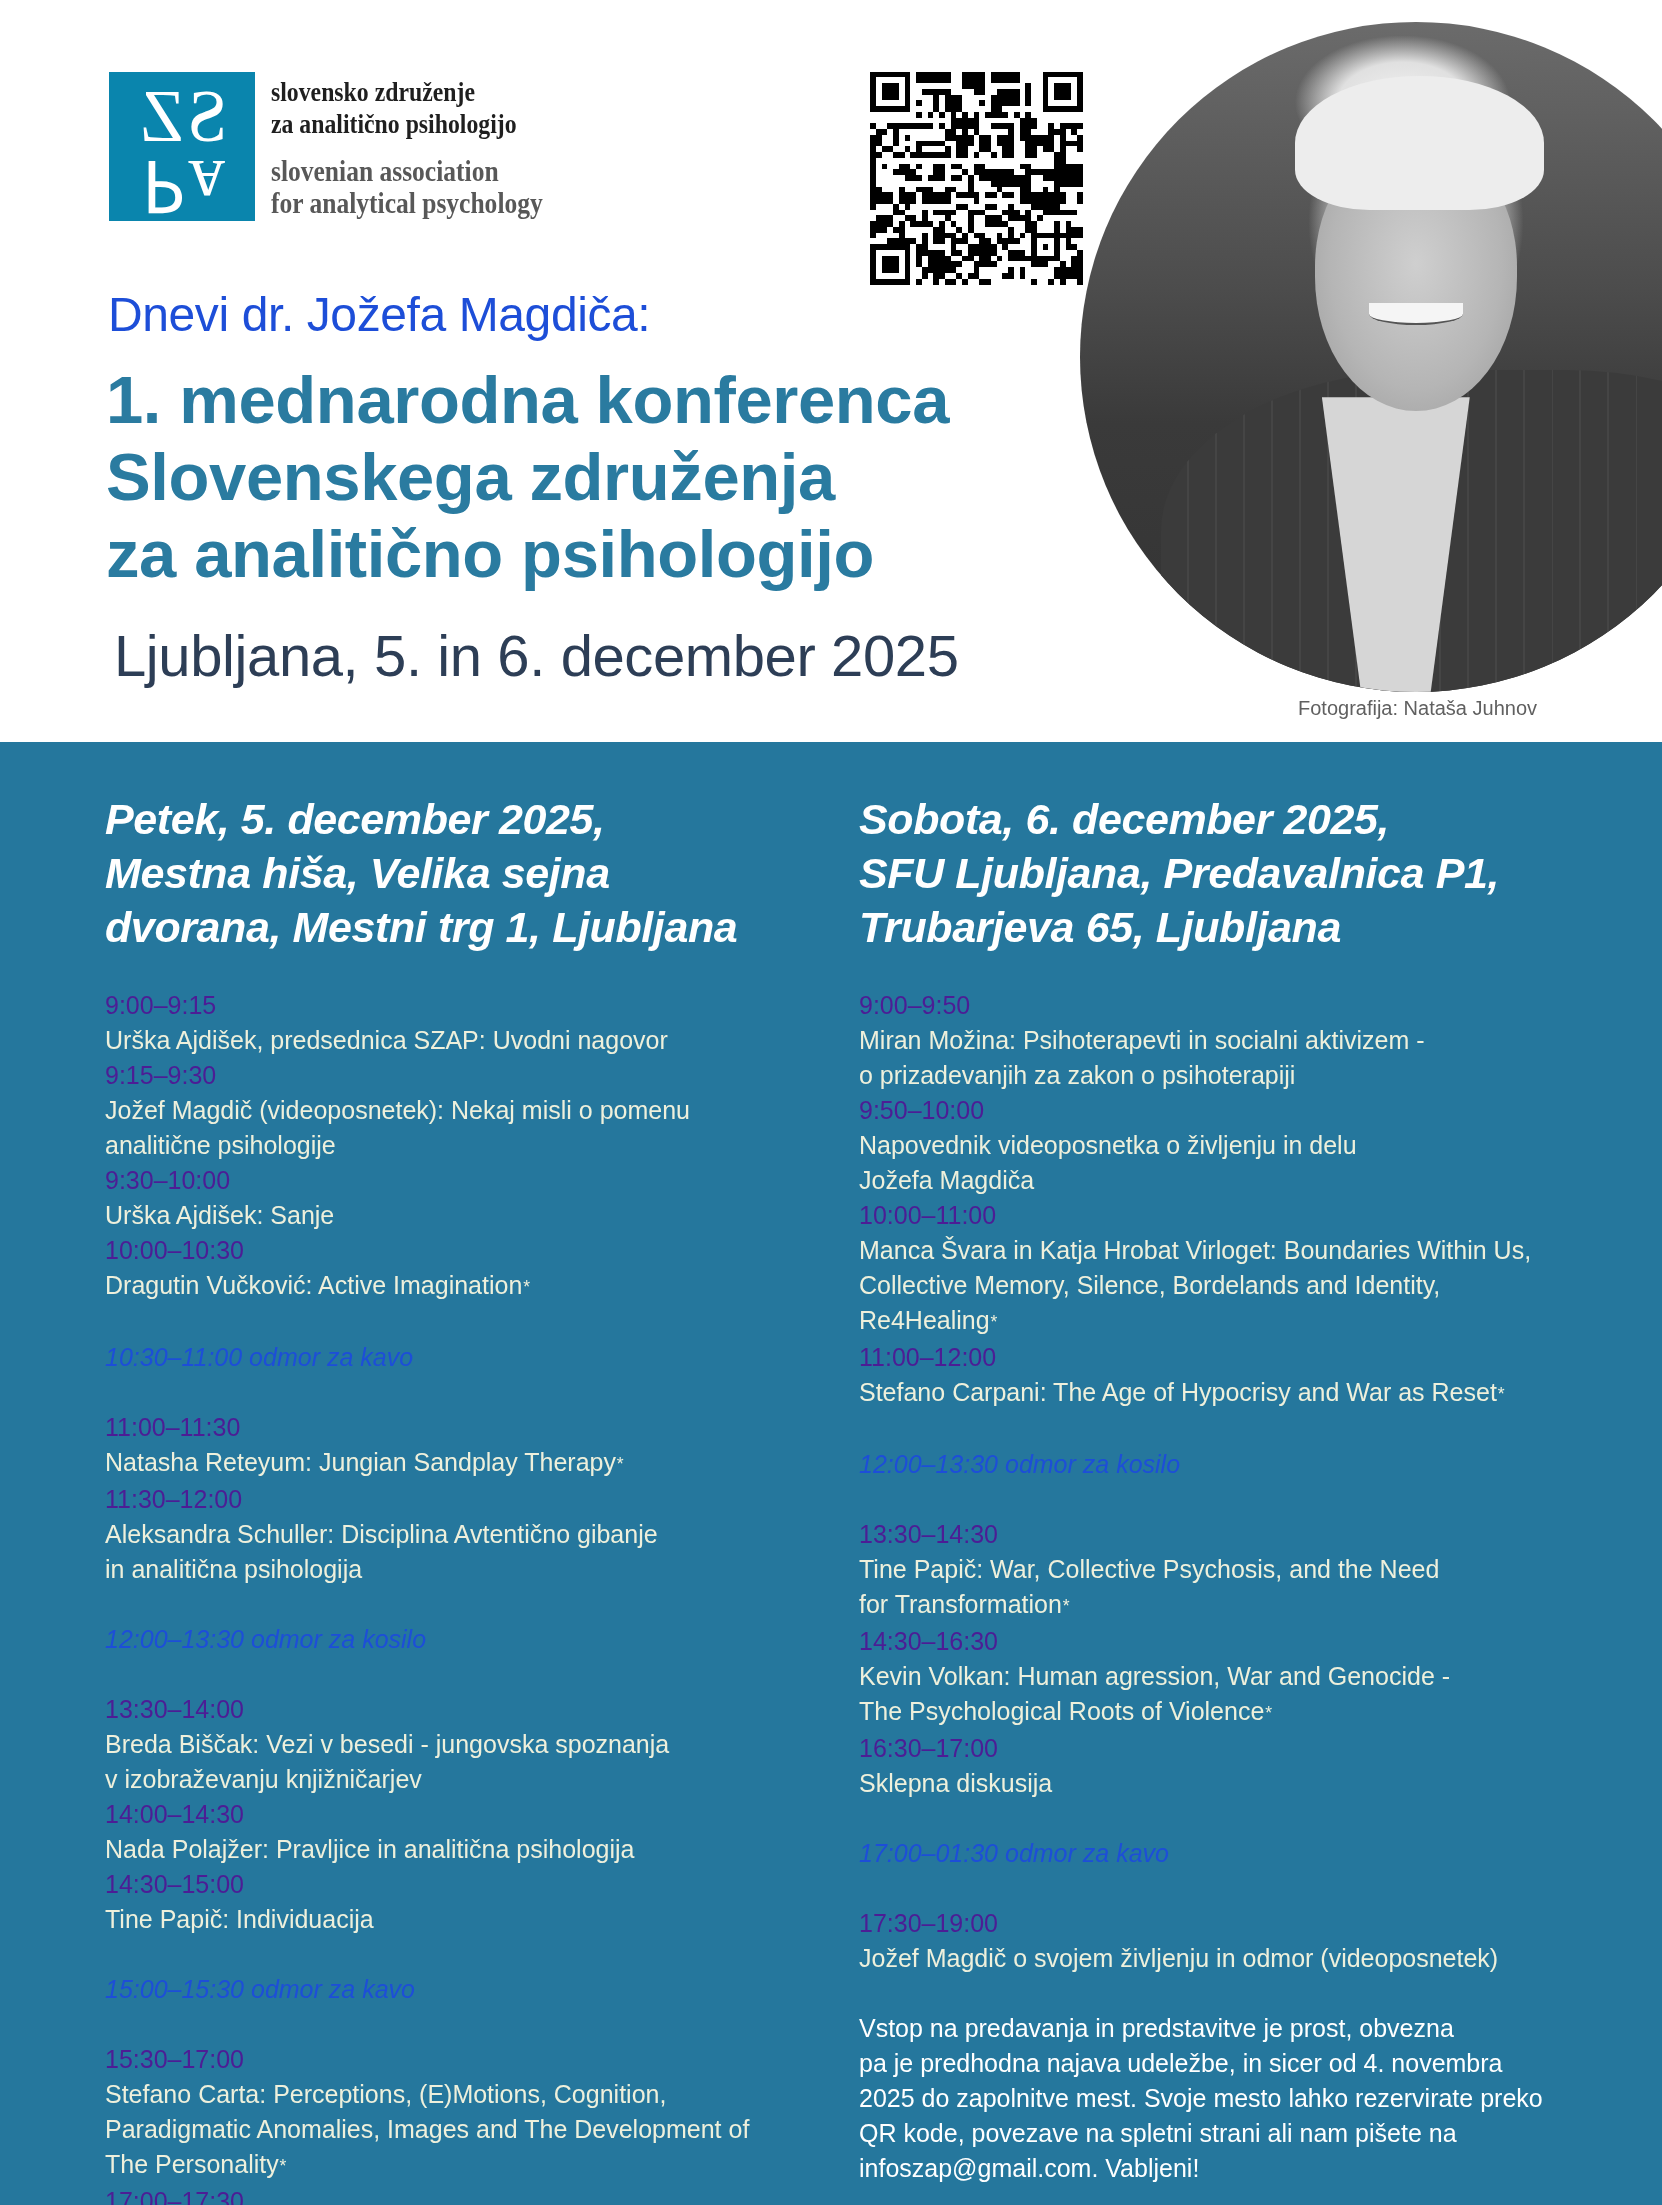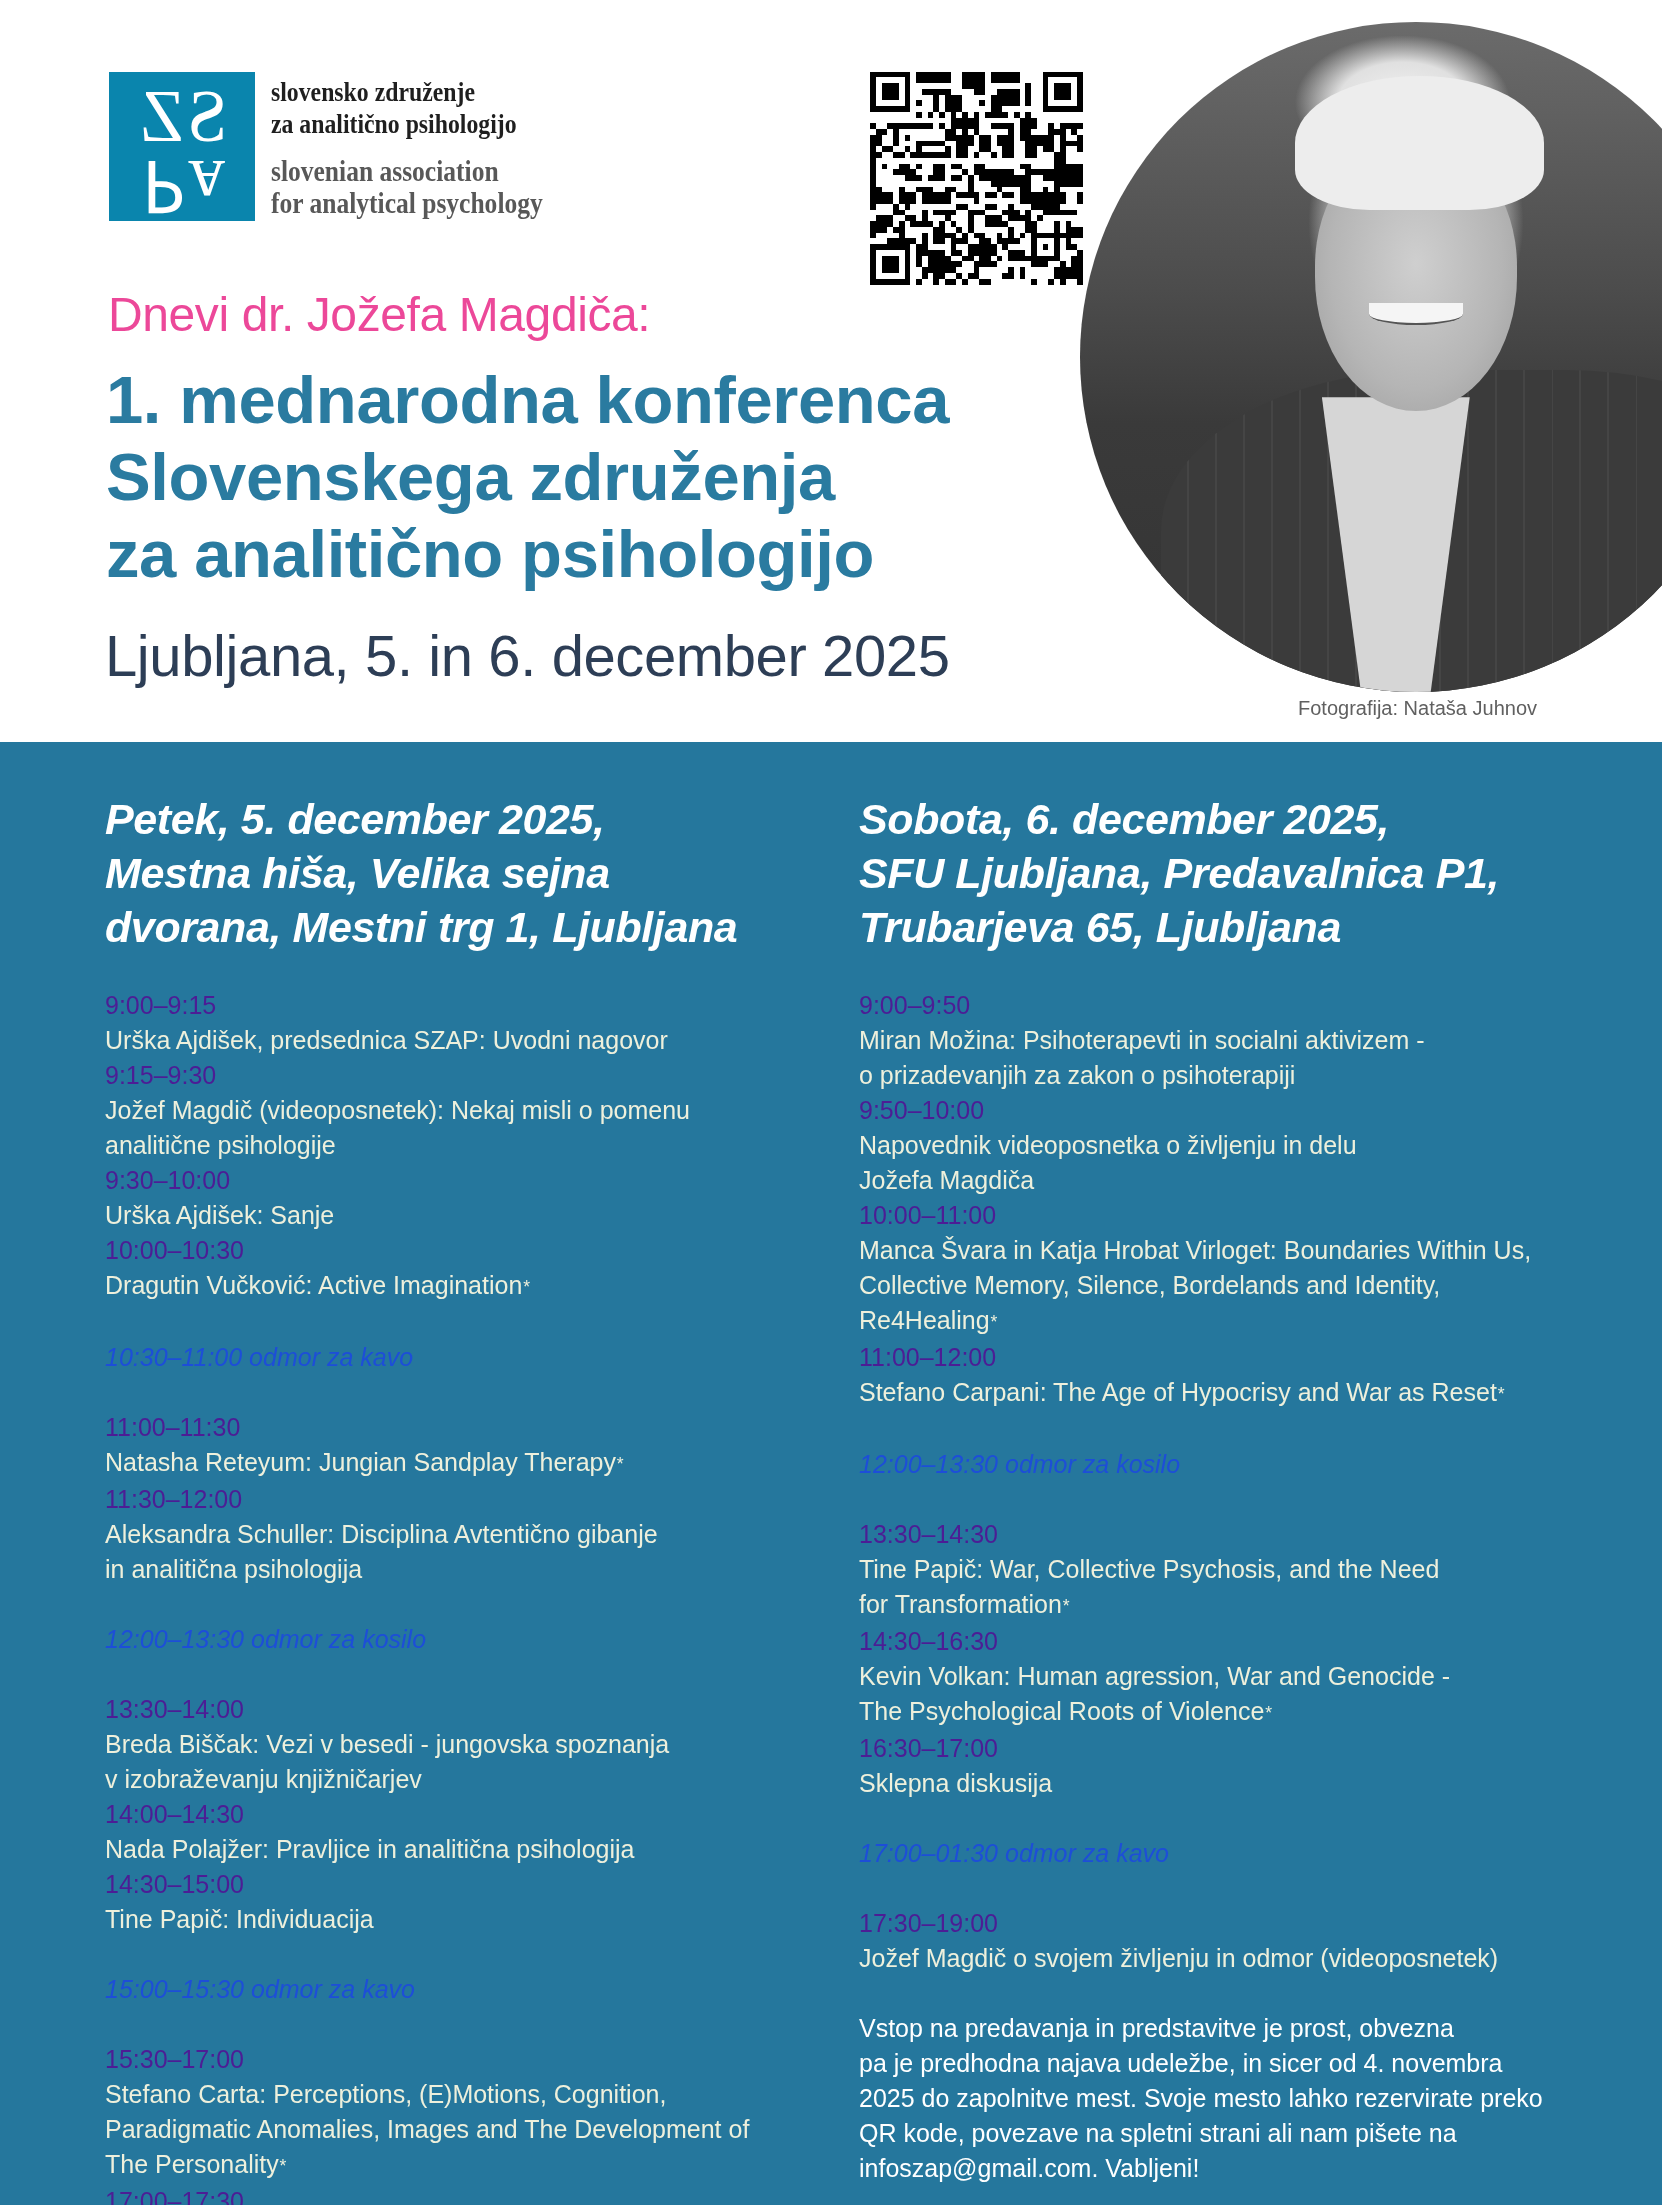--- a/index.html
+++ b/index.html
@@ -61,26 +61,26 @@
   }
   .photo-wrap .smile {
     position:absolute; left:43%; top:42%; width:14%; height:3%;
     background:#f5f5f5; border-radius:0 0 50% 50%; border-bottom:2.6px solid #555;
   }
   .photo-credit {
     left:1298px; top:697px; font-size:20px; color:#606060; white-space:nowrap;
   }
 
   
-  .subtitle { left:108px; top:287px; font-size:48px; color:#ec4899; white-space:nowrap; letter-spacing:-0.4px; }
+  .subtitle { left:108px; top:287px; font-size:48px; color:#1d4ed8; white-space:nowrap; letter-spacing:-0.4px; }
   .title-line {
     left:106px; font-size:67px; font-weight:bold; color:#2a7ba0; white-space:nowrap;
     letter-spacing:-0.4px; line-height:1;
   }
-  .dateline { left:105px; top:622px; font-size:58px; color:#2d3e56; white-space:nowrap; letter-spacing:-0.4px; }
+  .dateline { left:114px; top:622px; font-size:58px; color:#2d3e56; white-space:nowrap; letter-spacing:-0.4px; }
 
   
   .band { left:0; top:742px; width:1663px; height:1553px; background:#25779d; }
 
   .col { position:absolute; top:792px; }
   .col.left { left:105px; width:728px; }
   .col.right { left:859px; width:772px; }
   .day-heading {
     color:#ffffff; font-weight:bold; font-size:43px; line-height:54px; margin:0 0 34px 0;
     letter-spacing:-0.4px;

